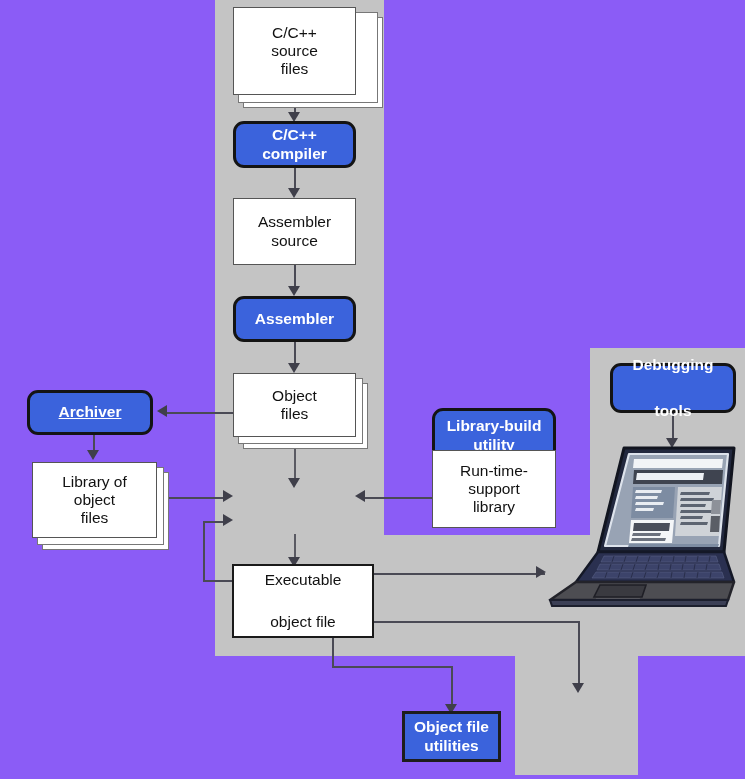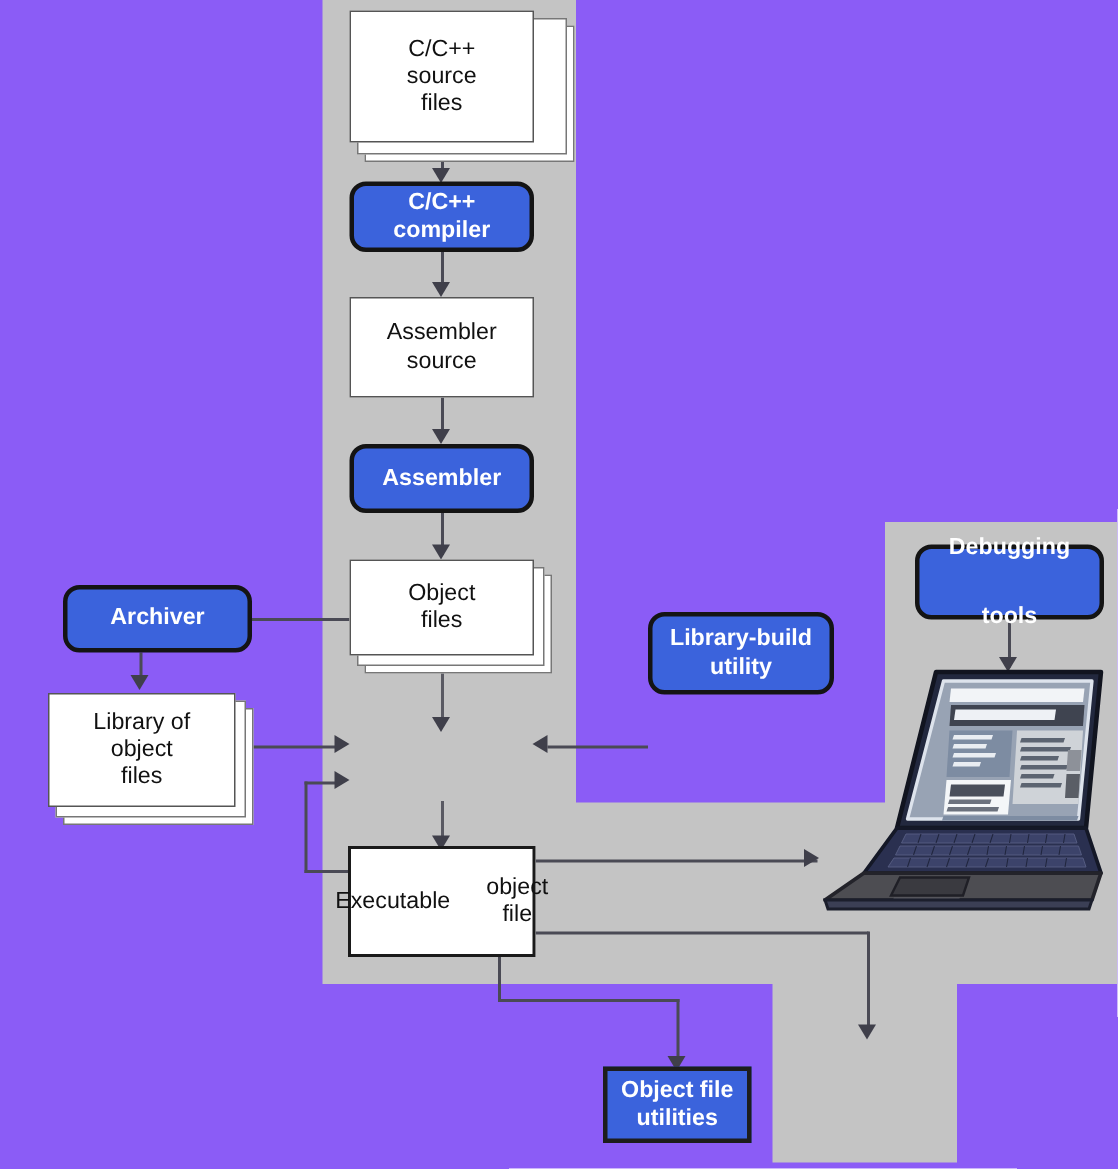--- a/index.html
+++ b/index.html
@@ -160,21 +160,21 @@
     <span>Object</span>
     <span>files</span>
   </div>
 
   <div class="ln h" style="left:167px; top:412px; width:66px;"></div>
   <div class="arrow left" style="left:157px; top:405px;"></div>
 
   <div class="ln v thick" style="left:294px; top:437px; height:45px; width:2.4px;"></div>
   <div class="arrow down" style="left:288px; top:478px;"></div>
 
-  <div class="node tool" style="left:42px; top:390px; width:126px; height:45px;">
+  <div class="node tool" style="left:27px; top:390px; width:126px; height:45px;text-decoration:underline;">
     <span>Archiver</span>
   </div>
 
   <div class="ln v" style="left:93px; top:435px; height:19px;"></div>
   <div class="arrow down" style="left:87px; top:450px;"></div>
 
   <div class="sheet s2" style="left:42px; top:472px; width:125px; height:76px;"></div>
   <div class="sheet" style="left:37px; top:467px; width:125px; height:76px;"></div>
   <div class="node doc" style="left:32px; top:462px; width:125px; height:76px; flex-direction:column;">
     <span>Library of</span>
@@ -195,20 +195,25 @@
   <div class="arrow down" style="left:288px; top:557px;"></div>
 
   <div class="node tool" style="left:432px; top:372px; width:124px; height:55px; flex-direction:column;margin-top:36px;">
     <span>Library-build</span>
     <span>utility</span>
   </div>
 
   <div class="ln v" style="left:494px; top:427px; height:21px;"></div>
   <div class="arrow down" style="left:488px; top:443px;"></div>
 
+  <div class="node doc" style="left:432px; top:450px; width:124px; height:78px; flex-direction:column;">
+    <span>Run-time-</span>
+    <span>support</span>
+    <span>library</span>
+  </div>
 
   <div class="ln h" style="left:365px; top:497px; width:67px;"></div>
   <div class="arrow left" style="left:355px; top:490px;"></div>
 
   <div class="node tool" style="left:610px; top:363px; width:126px; height:50px; flex-direction:column;gap:27px;">
     <span>Debugging</span>
     <span>tools</span>
   </div>
 
   <div class="ln v" style="left:672px; top:413px; height:32px;"></div>
@@ -285,21 +290,21 @@
     </g>
 
     <polygon points="48,142 206,142 200,160 22,160" fill="#4d4d52" stroke="#23232a" stroke-width="2.5" stroke-linejoin="round"></polygon>
 
     <polygon points="72,145 118,145 114,157 66,157" fill="#3a3a40" stroke="#1f1f26" stroke-width="1.6"></polygon>
     <polygon points="68,158 112,158 111,161 67,161" fill="#55555c"></polygon>
 
     <polygon points="22,160 200,160 198,166 24,166" fill="#3b3f55" stroke="#1b1e2c" stroke-width="2"></polygon>
   </svg>
 
-  <div class="node doc-heavy" style="left:232px; top:564px; width:125px; height:74px; flex-direction:row;gap:24px;">
+  <div class="node doc-heavy" style="left:232px; top:564px; width:142px; height:74px; flex-direction:column;gap:24px;">
     <span>Executable</span>
     <span>object file</span>
   </div>
 
   <div class="ln h" style="left:357px; top:573px; width:188px;"></div>
   <div class="arrow right" style="left:536px; top:566px;"></div>
 
   <div class="ln h" style="left:357px; top:621px; width:222px;"></div>
   <div class="ln v" style="left:578px; top:621px; height:66px;"></div>
   <div class="arrow down" style="left:572px; top:683px;"></div>

